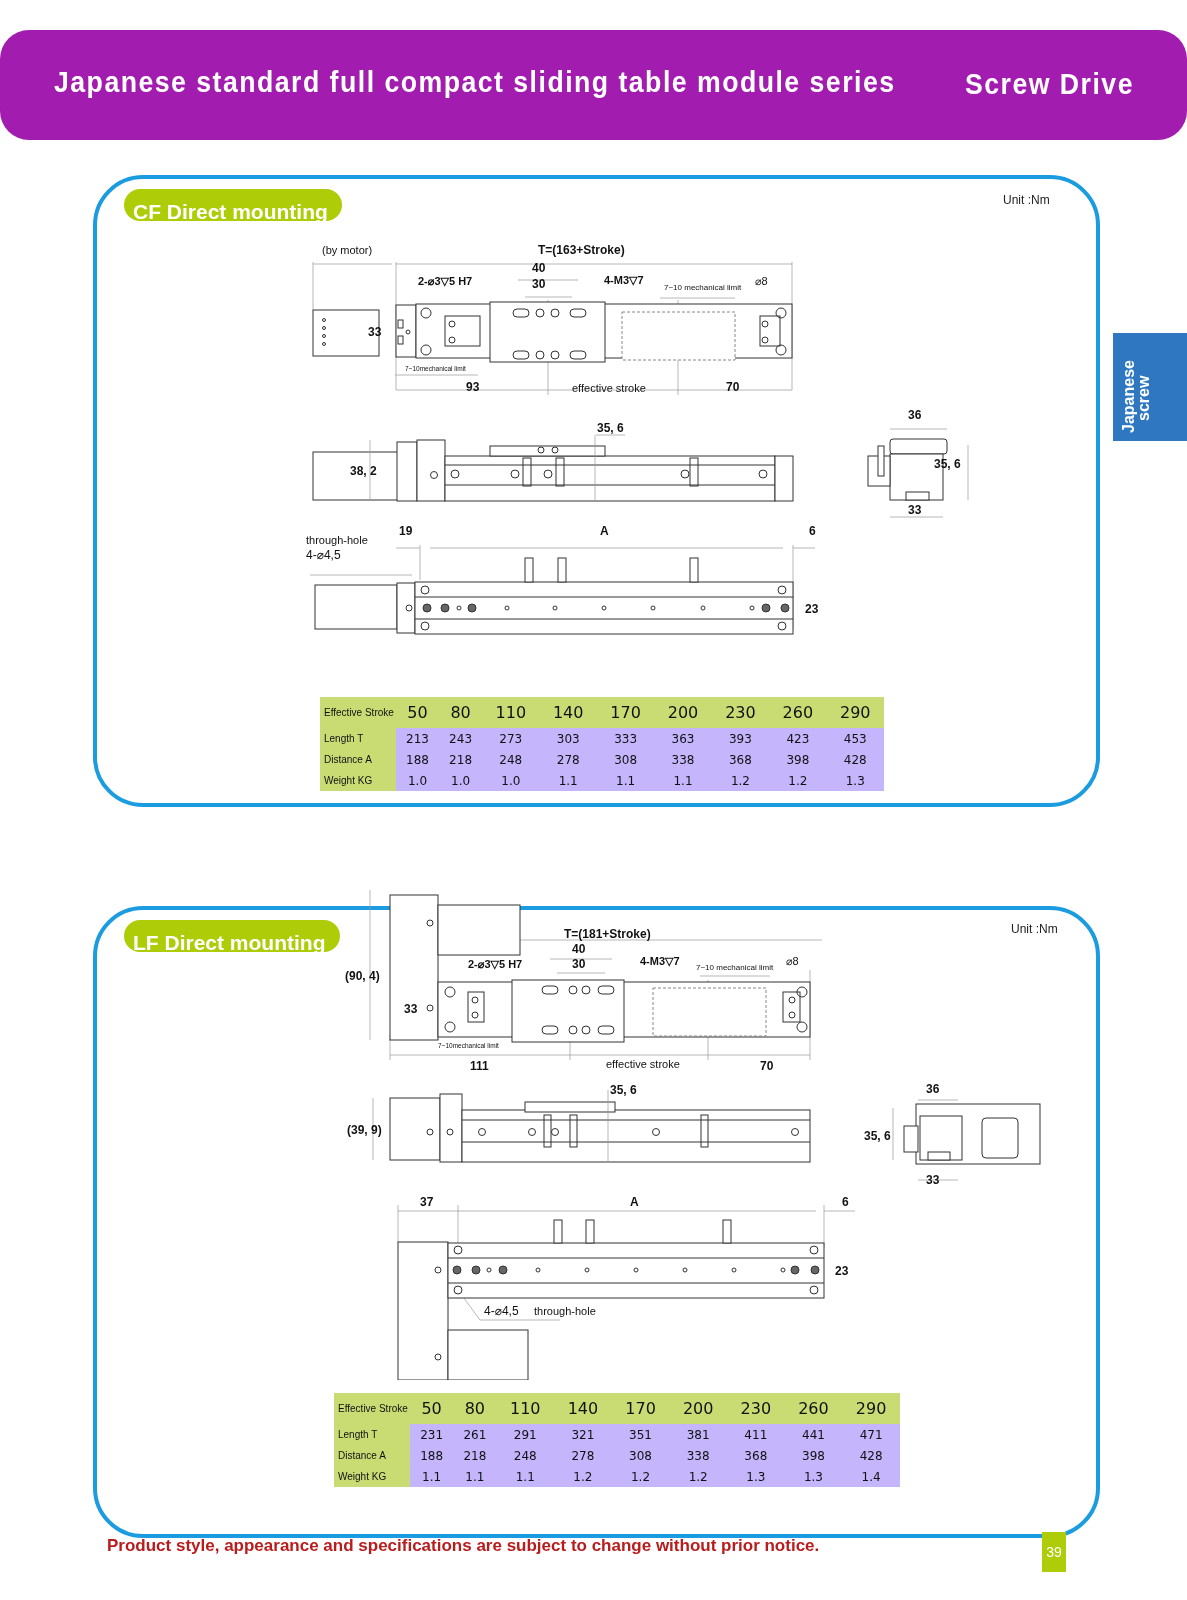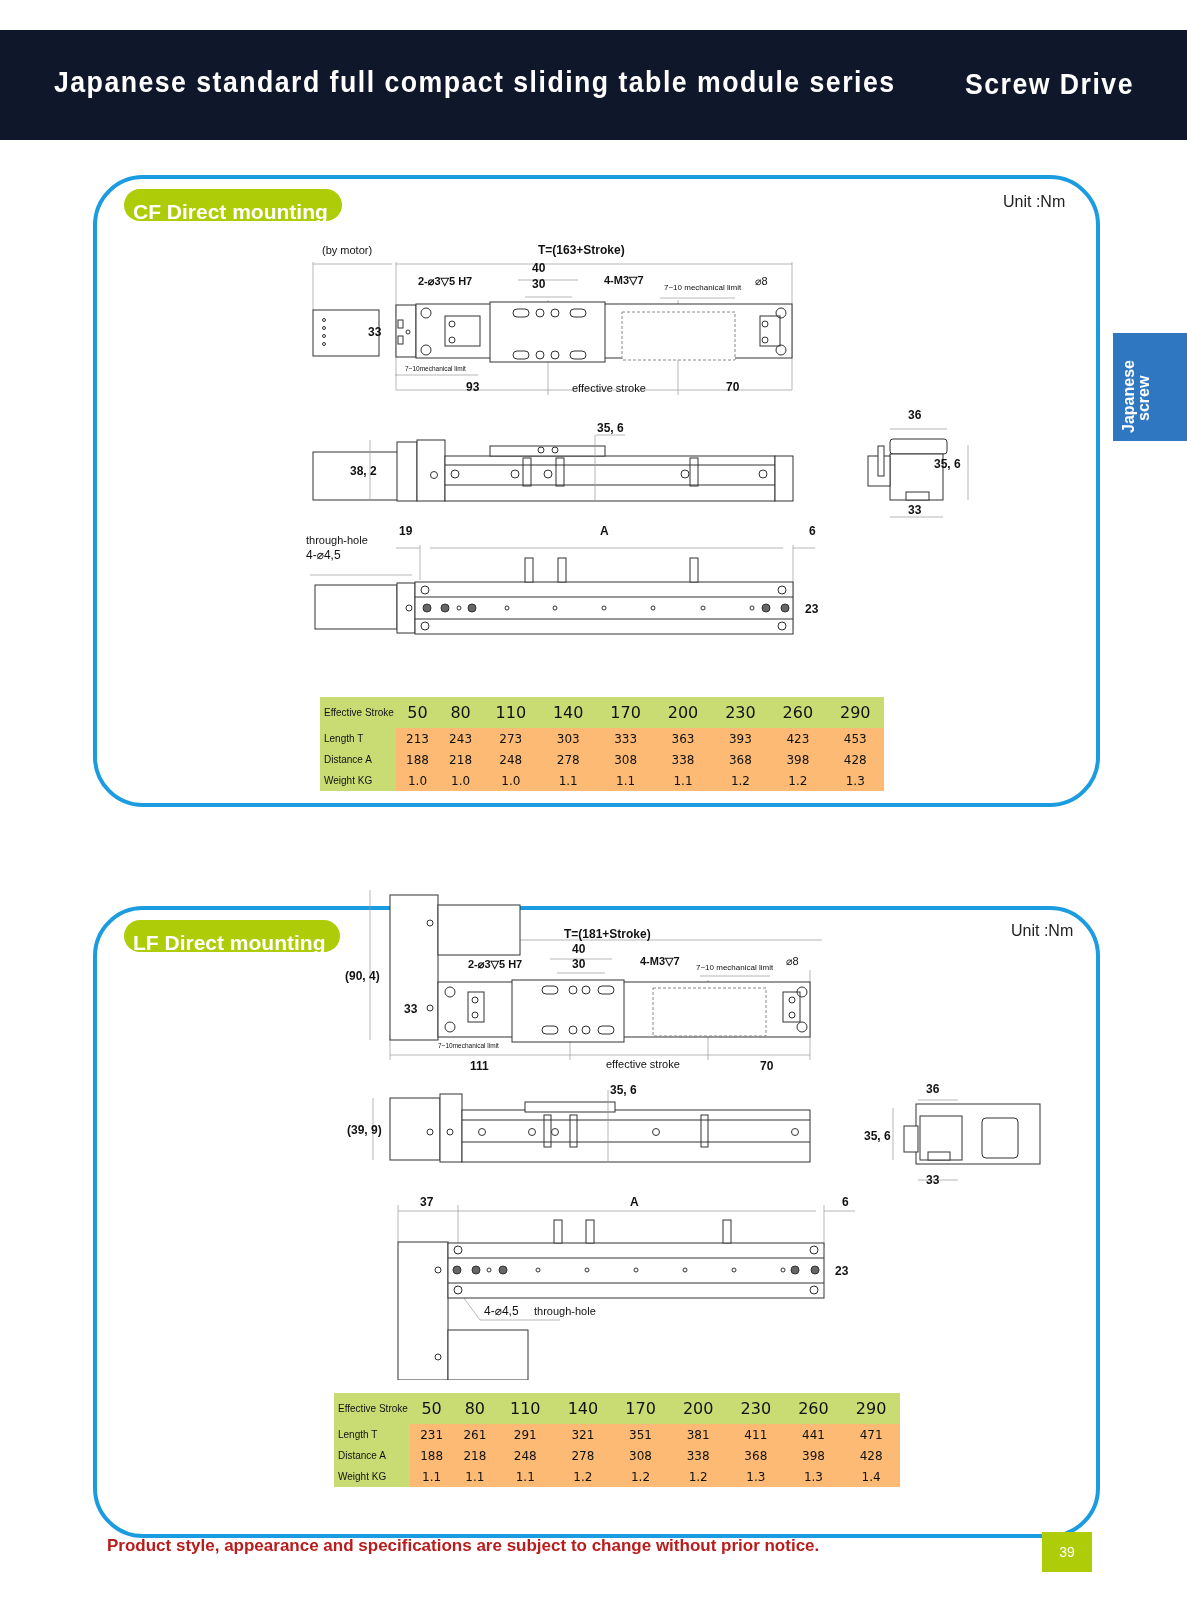--- a/index.html
+++ b/index.html
@@ -1,36 +1,36 @@
 <!DOCTYPE html>
 <html><head>
 <meta charset="utf-8">
 <style>
   * { box-sizing: border-box; margin: 0; padding: 0; }
   body { width: 1187px; height: 1600px; background: #ffffff; position: relative; font-family: "Liberation Sans", sans-serif; color: #111; overflow: hidden; }
-  .header { position: absolute; left: 0; top: 30px; width: 1187px; height: 110px; background: #0f172a; }
+  .header { position: absolute; left: 0; top: 30px; width: 1187px; height: 110px; background: #a21caf; border-radius: 29px; }
   .header .title { position: absolute; left: 54px; top: 36px; color: #fff; font-size: 29px; font-weight: bold; letter-spacing: 1.6px; transform: scaleX(0.92); transform-origin: left; font-family: "Liberation Sans", sans-serif; }
   .header .subtitle { position: absolute; left: 965px; top: 38px; color: #fff; font-size: 29px; font-weight: bold; letter-spacing: 1.6px; transform: scaleX(0.92); transform-origin: left; }
   .side-tab { position: absolute; left: 1113px; top: 333px; width: 74px; height: 108px; background: #2f78c1; }
   .side-tab .lbl { position: absolute; left: 8px; top: 100px; transform: rotate(-90deg); transform-origin: left top; color: #fff; font-weight: bold; font-size: 16px; line-height: 15px; width: 100px; }
   .panel { position: absolute; left: 93px; width: 1007px; border: 4px solid #1c9ce0; border-radius: 50px; background: #fff; }
   .panel.cf { top: 175px; height: 632px; }
   .panel.lf { top: 874px; height: 632px; margin-top: 32px; }
   .pill { position: absolute; left: 27px; top: 10px; height: 32px; padding: 0 14px 0 9px; background: #aecd08; border-radius: 23px; color: #fff; font-weight: bold; font-size: 21px; line-height: 46px; white-space: nowrap; }
-  .unit { position: absolute; font-size: 16px; color: #222; }
+  .unit { position: absolute; font-size: 12px; color: #222; }
   .drawing { position: absolute; }
   .drawing text { font-family: "Liberation Sans", sans-serif; fill: #111; }
   .spec { position: absolute; border-collapse: collapse; font-size: 12px; }
   .spec td { text-align: center; height: 21px; font-family: "DejaVu Sans", sans-serif; }
   .spec tr.hdr td { background: #c9dc74; height: 31px; font-size: 16px; }
   .spec td.rl { background: #c9dc74; text-align: left; font-size: 10px; padding-left: 4px; font-family: "Liberation Sans", sans-serif; white-space: nowrap; }
   .spec tr.hdr td.rl { font-size: 10px; }
-  .spec tr.row td.v { background: #fdba74; }
+  .spec tr.row td.v { background: #c4b5fd; }
   .footer-note { position: absolute; left: 107px; top: 1536px; font-size: 17px; color: #b91c1c; font-weight: bold; }
-  .page-num { position: absolute; left: 1042px; top: 1532px; width: 50px; height: 40px; background: #aecd08; color: #fff; font-size: 14px; text-align: center; line-height: 40px; }
+  .page-num { position: absolute; left: 1042px; top: 1532px; width: 24px; height: 40px; background: #aecd08; color: #fff; font-size: 14px; text-align: center; line-height: 40px; }
 </style>
 </head>
 <body>
 
 <div class="header">
   <div class="title">Japanese standard full compact sliding table module series</div>
   <div class="subtitle">Screw Drive</div>
 </div>
 
 <div class="side-tab">

